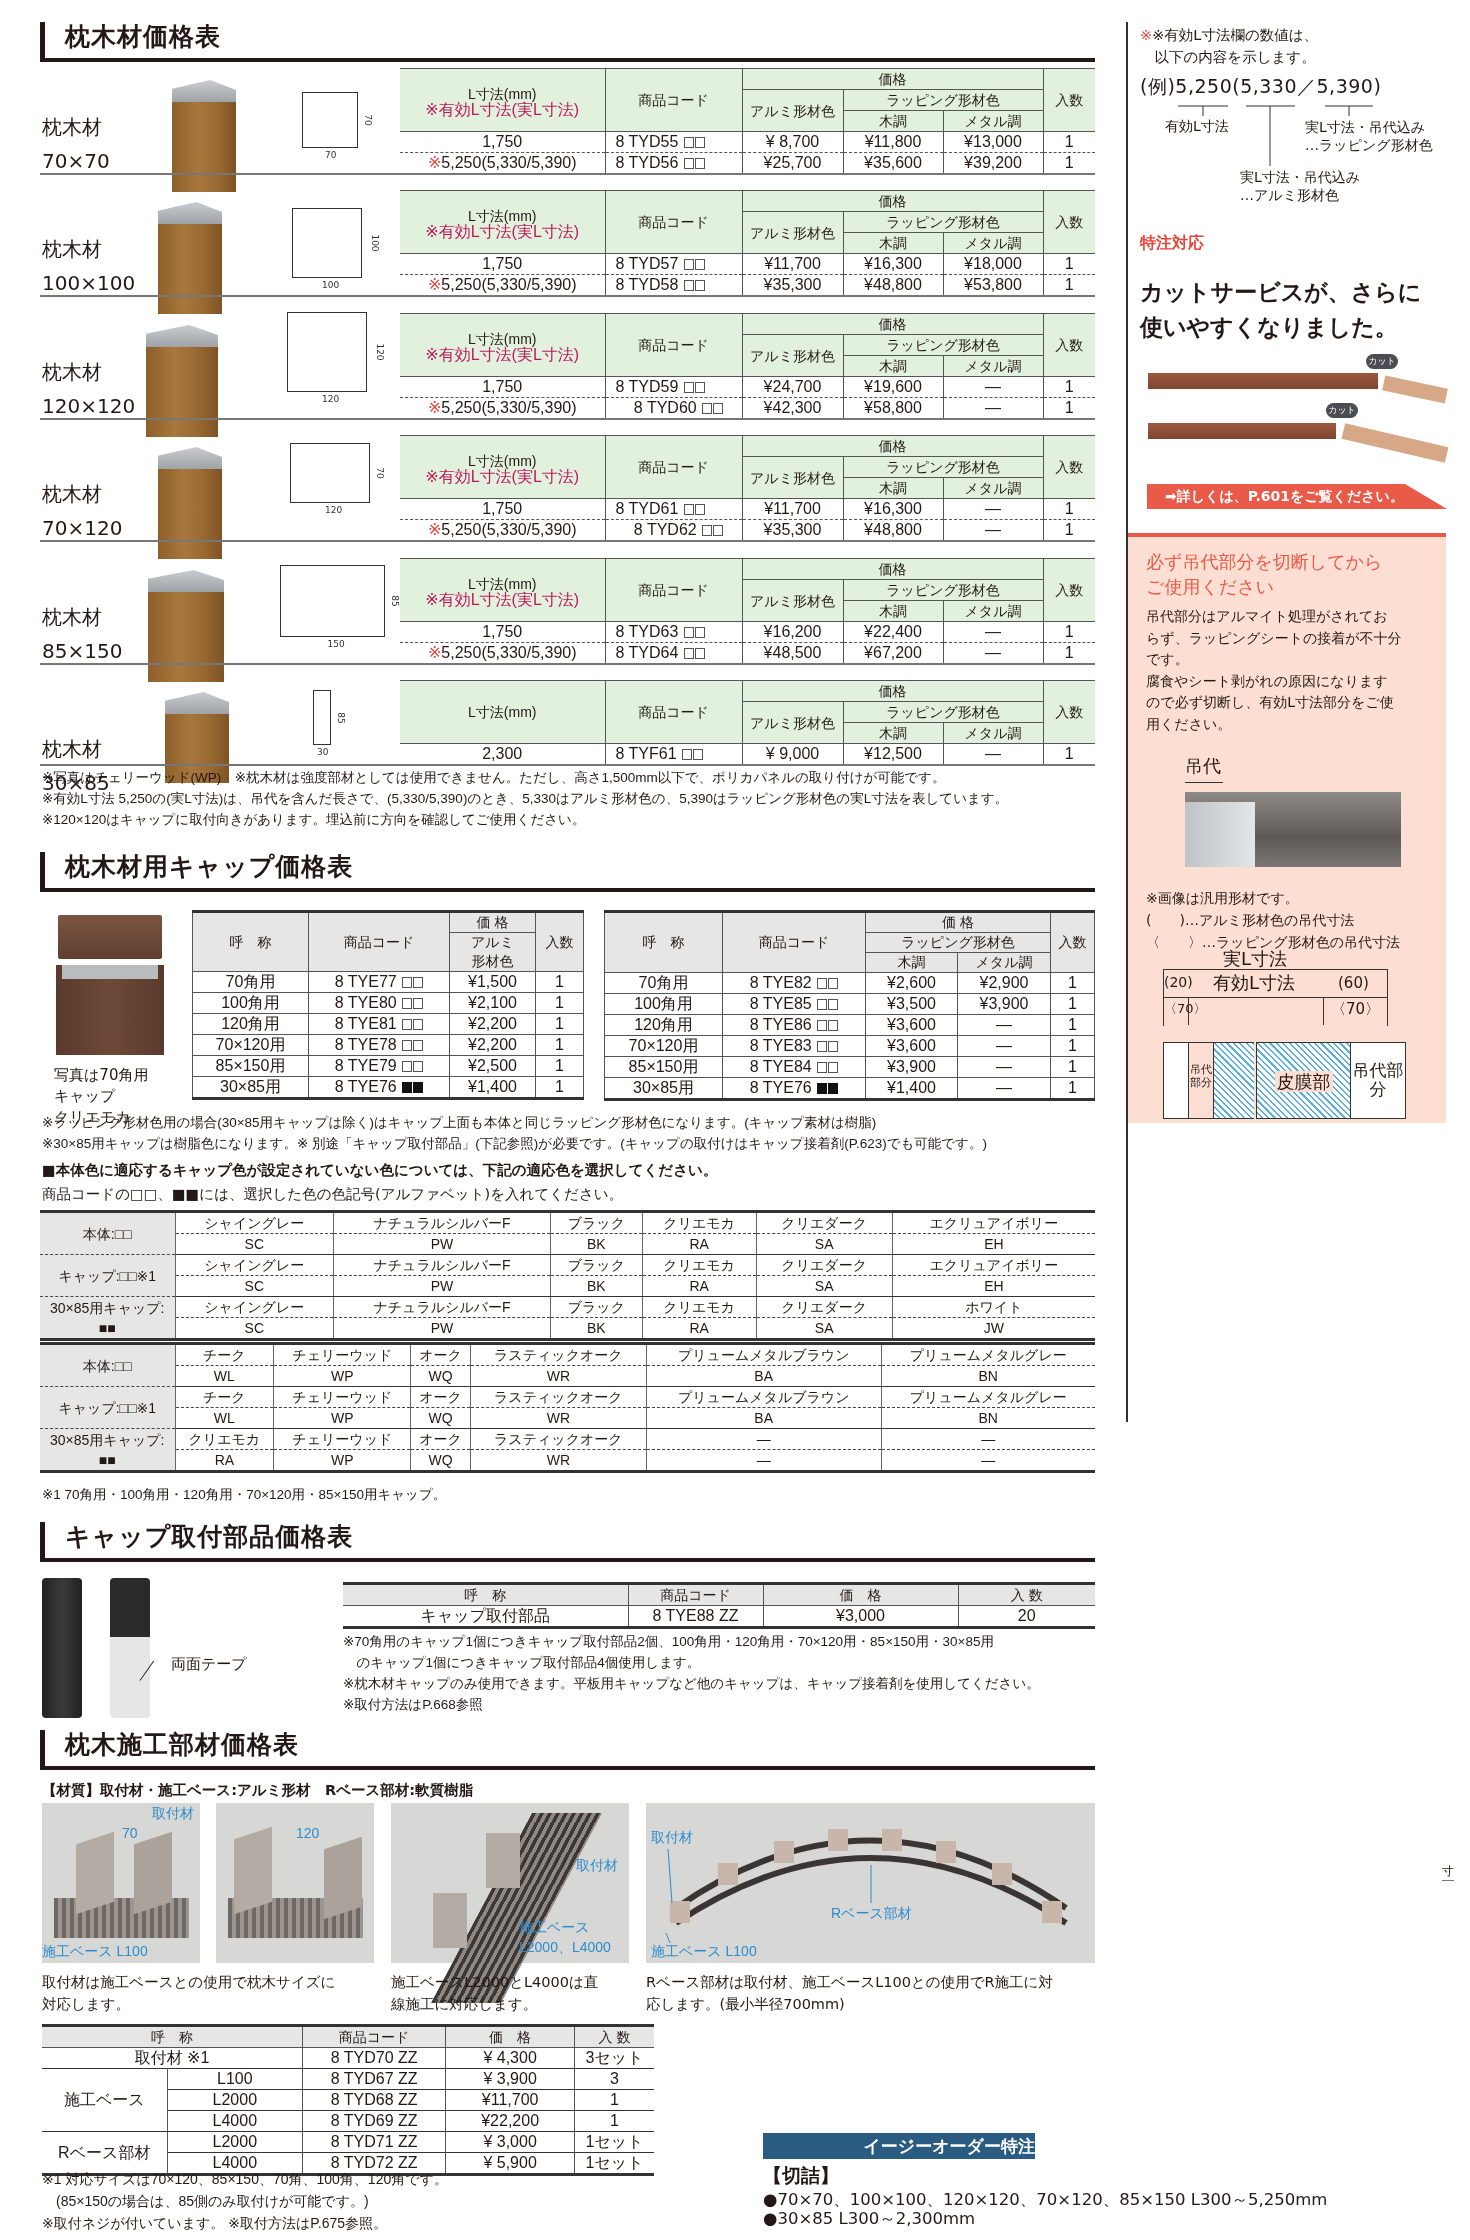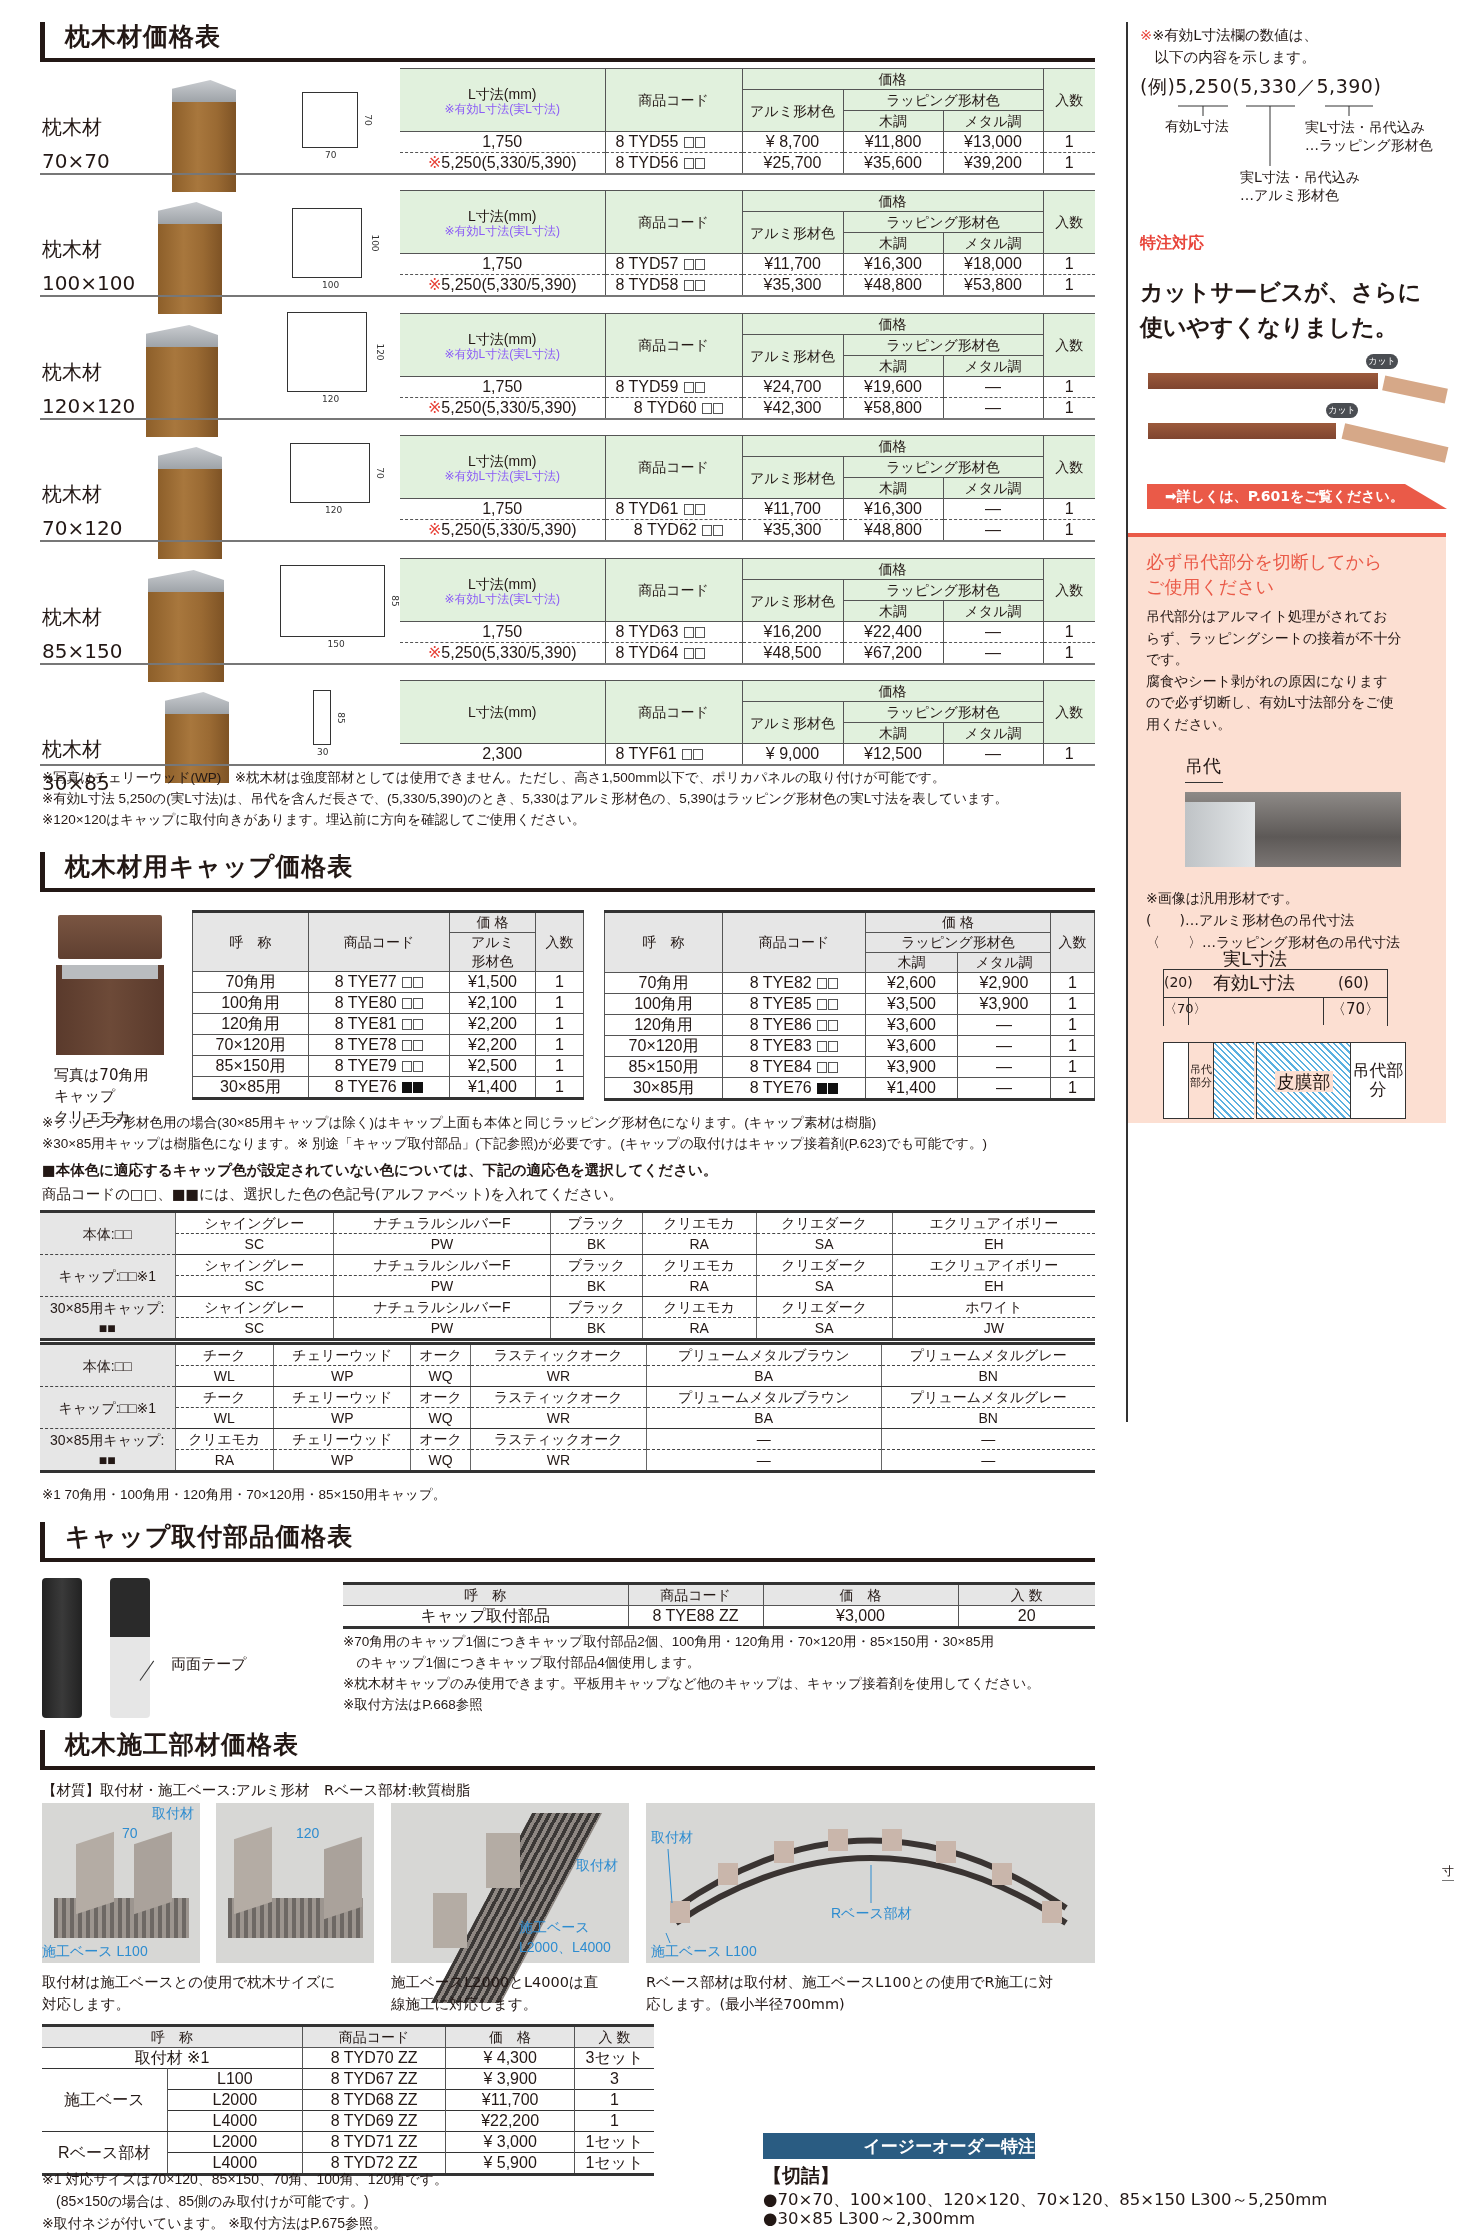--- a/index.html
+++ b/index.html
@@ -13,21 +13,21 @@
 .section-draw span{position:absolute;font-size:9px;color:#333}
 table{border-collapse:collapse;font-family:"Liberation Sans","DejaVu Sans",sans-serif}
 .pt{position:absolute;left:400px;width:695px;font-size:16px;text-align:center}
 .pt th{background:#e1f1dd;font-weight:normal;border:1px solid #555;font-size:14px;line-height:18px;padding:0}
 .pt td{border-left:1px solid #555;border-right:1px solid #555;height:21px;line-height:20px;padding:0;font-size:16px}
 .pt tr.r1 td{border-bottom:1px dashed #555}
 .pt tr.last td{border-bottom:2px solid #777}
 .pt th.first,.pt td.first{border-left:none}
 .pt th.lastc,.pt td.lastc{border-right:none}
 .red{color:#e8443a}
-.pt th .sub{color:#8b5cf6;font-size:12px;display:block;line-height:13px}
+.pt th .sub{color:#be185d;font-size:16px;display:block;line-height:13px}
 .bottom-line{position:absolute;left:40px;height:2px;background:#777}
 .note{position:absolute;font-size:13.5px;line-height:21px;font-family:"Liberation Sans","DejaVu Sans",sans-serif}
 .ct{position:absolute;font-size:16px;text-align:center}
 .ct th{background:#e6e6e6;font-weight:normal;border:1px solid #555;font-size:14px;padding:0;line-height:19px}
 .ct td{border:1px solid #555;border-top:none;height:20.6px;line-height:20px;padding:0}
 .ct{border-top:3px solid #333;border-bottom:3px solid #333}
 .sq{display:inline-block;width:10px;height:11px;border:1px solid #555;margin-left:1px;vertical-align:-1px}
 .sq.b{background:#111;border-color:#111}
 .colt{position:absolute;left:40px;width:1055px;font-size:14px;text-align:center;border-top:3px solid #333;border-bottom:3px solid #333}
 .colt td{border-right:1px solid #666;padding:0;height:21px;line-height:20px}
@@ -599,21 +599,21 @@
 </tbody>
   </table>
 <div class="note" style="left:343px;top:1631px">
   <div>※70角用のキャップ1個につきキャップ取付部品2個、100角用・120角用・70×120用・85×150用・30×85用</div>
   <div>　のキャップ1個につきキャップ取付部品4個使用します。</div>
   <div>※枕木材キャップのみ使用できます。平板用キャップなど他のキャップは、キャップ接着剤を使用してください。</div>
   <div>※取付方法はP.668参照</div>
 </div>
 
 <div class="sec-title" style="top:1730px"><span>枕木施工部材価格表</span></div>
-<div class="abs" style="left:42px;top:1781px;font-size:14.5px;font-weight:normal">【材質】取付材・施工ベース:アルミ形材　Rベース部材:軟質樹脂</div>
+<div class="abs" style="left:42px;top:1781px;font-size:14.5px;font-weight:bold">【材質】取付材・施工ベース:アルミ形材　Rベース部材:軟質樹脂</div>
 
 <div class="img-box" style="left:42px;top:1803px;width:158px;height:160px">
   <div class="abs" style="left:12px;top:95px;width:135px;height:40px;background:repeating-linear-gradient(90deg,#6d6864 0 4px,#9c958f 4px 8px)"></div>
   <div class="abs" style="left:34px;top:35px;width:38px;height:70px;background:#b4aca4;transform:skewY(-18deg)"></div>
   <div class="abs" style="left:92px;top:35px;width:38px;height:70px;background:#aaa29b;transform:skewY(-18deg)"></div>
   <span class="blue-lab" style="left:110px;top:2px">取付材</span>
   <span class="blue-lab" style="left:80px;top:22px">70</span>
   <span class="blue-lab" style="left:0;top:140px">施工ベース L100</span>
 </div>
 <div class="img-box" style="left:216px;top:1803px;width:158px;height:160px">

